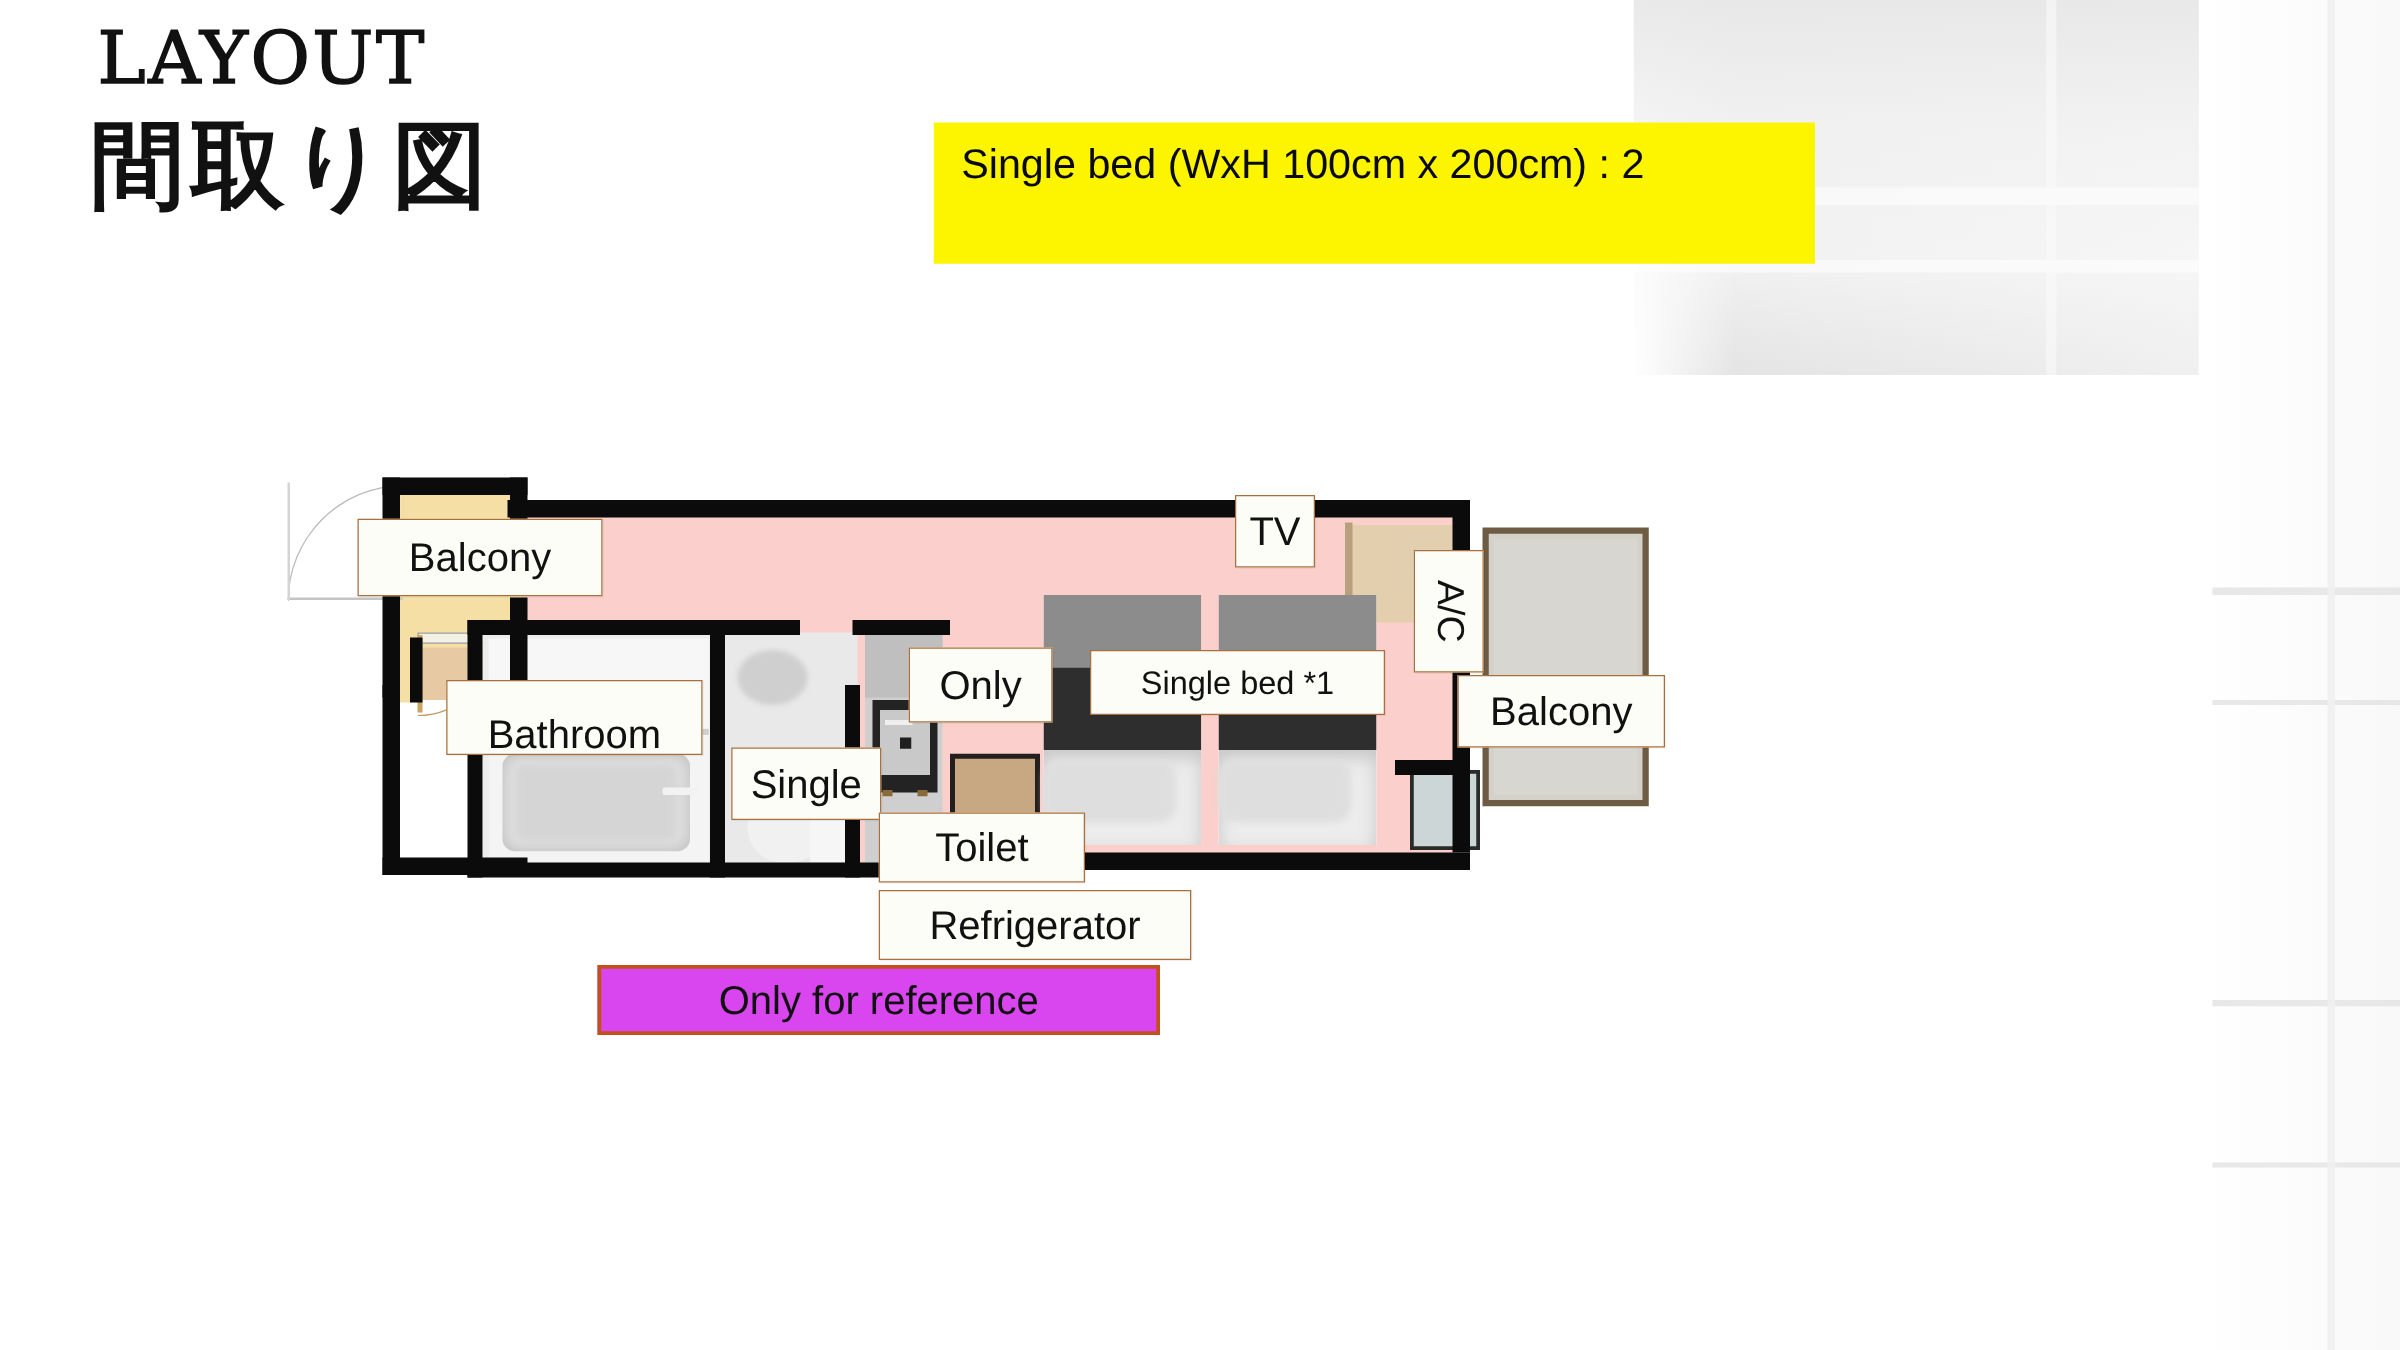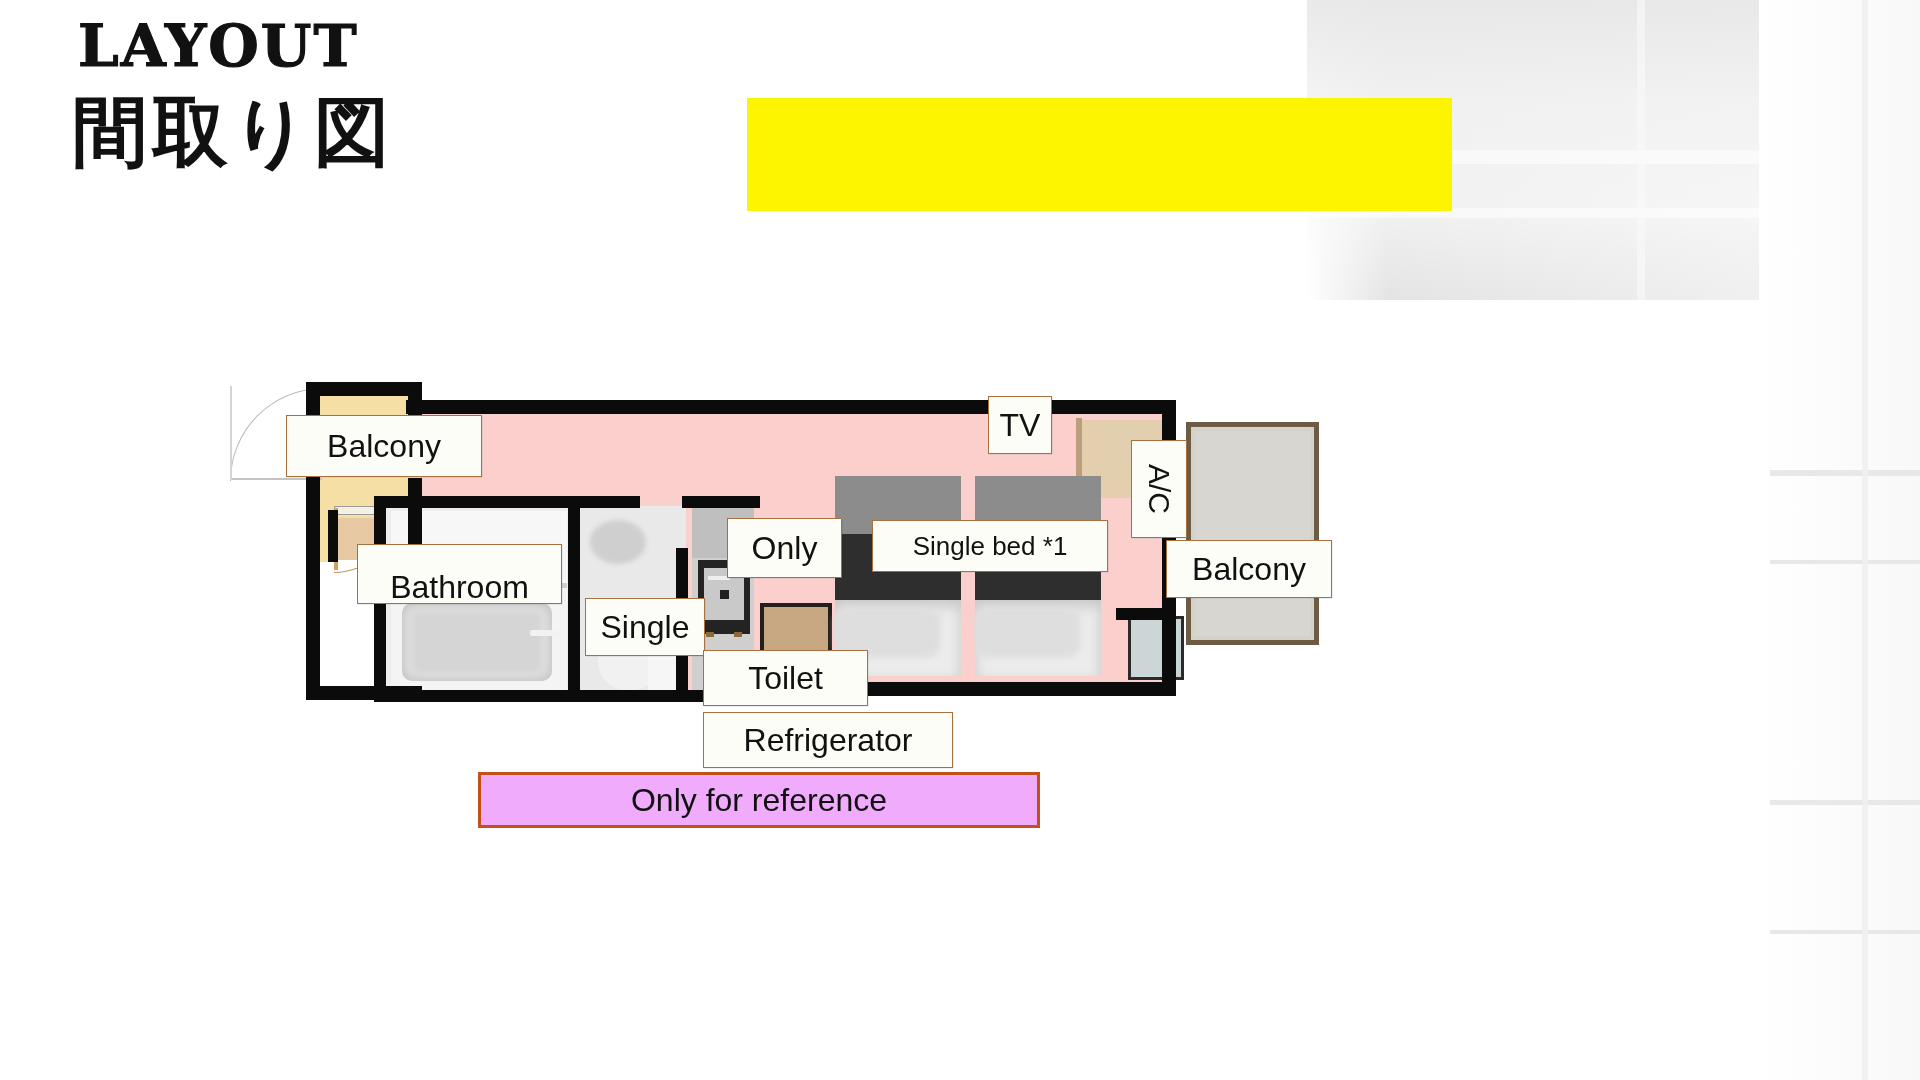--- a/index.html
+++ b/index.html
@@ -38,21 +38,21 @@
   .pl1{left:1770px;top:470px;width:150px;height:6px;}
   .pl2{left:1770px;top:560px;width:150px;height:4px;}
   .pl3{left:1770px;top:800px;width:150px;height:5px;}
   .pl4{left:1770px;top:930px;width:150px;height:4px;}
   .pl5{left:1862px;top:0px;width:6px;height:1080px;background:rgba(240,240,240,.9);}
 
   
   #title-en{
     position:absolute;left:78px;top:17px;
     font-family:"DejaVu Serif", serif;
-    font-weight:700;font-size:58px;letter-spacing:2px;
+    font-weight:400;font-size:58px;letter-spacing:2px;
     color:#111;line-height:1;
     -webkit-text-stroke:1.2px #111;
   }
   #title-ja{
     position:absolute;left:72px;top:92px;
     font-family:"DejaVu Serif", serif;
     font-weight:700;font-size:76px;letter-spacing:4px;
     color:#111;line-height:1.05;
   }
 
@@ -190,22 +190,22 @@
   #lbl-kitchen {left:703px;top:650px;width:165px;height:56px;font-size:32px;}
   #lbl-fridge  {left:703px;top:712px;width:250px;height:56px;font-size:32px;}
   #lbl-table   {left:727px;top:518px;width:115px;height:60px;font-size:32px;}
   #lbl-bed     {left:872px;top:520px;width:236px;height:52px;font-size:26px;}
   #lbl-tv      {left:988px;top:396px;width:64px;height:58px;font-size:32px;}
   #lbl-ac      {left:1131px;top:440px;width:56px;height:98px;font-size:30px;}
   #lbl-ac span{transform:rotate(90deg);display:inline-block;}
   #lbl-balcony {left:1166px;top:540px;width:166px;height:58px;font-size:32px;}
 
   #lbl-reference{
-    position:absolute;left:478px;top:772px;width:562px;height:56px;
-    background:#f0abfc;border:3px solid #c1501b;color:#111;
+    position:absolute;left:478px;top:772px;width:450px;height:56px;
+    background:#d946ef;border:3px solid #c1501b;color:#111;
     font-size:32px;display:flex;align-items:center;justify-content:center;
     box-sizing:border-box;white-space:nowrap;
   }
 </style>
 </head>
 <body>
 
 <div id="photo-backdrop">
   <div class="pb-streak s1"></div>
   <div class="pb-streak s2"></div>
@@ -215,20 +215,21 @@
 <div class="ph-line pl1"></div>
 <div class="ph-line pl2"></div>
 <div class="ph-line pl3"></div>
 <div class="ph-line pl4"></div>
 <div class="ph-line pl5"></div>
 
 <div id="title-en">LAYOUT</div>
 <div id="title-ja">間取り図</div>
 
 <div id="note-banner">
+  <div class="nb-line">Single bed (WxH 100cm x 200cm) : 2</div>
 </div>
 
 <div id="floorplan">
 
   <div class="room" id="main-room"></div>
   <div class="room" id="entrance-floor"></div>
   <div class="room" id="entrance-notch"></div>
   <div class="room" id="entrance-step"></div>
 
   <div id="door-arc-main"></div>

